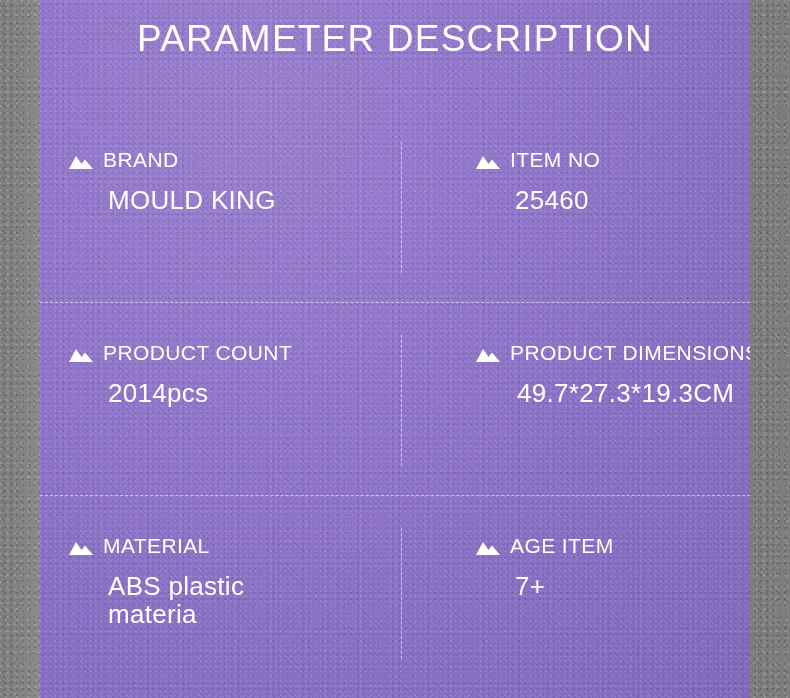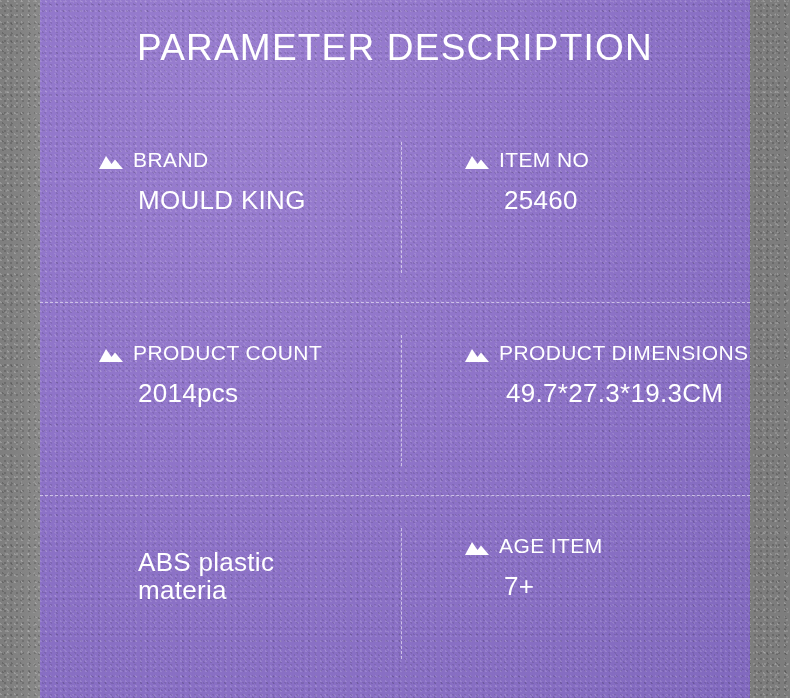--- a/index.html
+++ b/index.html
@@ -69,21 +69,21 @@
     position: relative;
     z-index: 3;
     width: 100%;
     height: 100%;
   }
 
   .title {
     position: absolute;
     left: 0;
     right: 0;
-    top: 27px;
+    top: 18px;
     text-align: center;
     color: #ffffff;
     font-size: 37px;
     letter-spacing: 1.2px;
     font-weight: 400;
     white-space: nowrap;
   }
 
   
   .grid {
@@ -114,29 +114,29 @@
     border-left: 1px dashed rgba(255,255,255,.55);
   }
 
   .cell {
     position: absolute;
     top: 0;
     height: 100%;
     box-sizing: border-box;
   }
   .cell.left  { left: 0;     width: 361px; }
-  .cell.right { left: 346px; width: 349px; }
+  .cell.right { left: 357px; width: 349px; }
 
   .cell-inner {
     position: absolute;
     top: 38px;
     left: 0;
     right: 0;
   }
-  .cell.left  .cell-inner { padding-left: 58px; }
+  .cell.left  .cell-inner { padding-left: 28px; }
   .cell.right .cell-inner { padding-left: 78px; }
 
   .label {
     display: flex;
     align-items: center;
     color: #ffffff;
     font-size: 21px;
     letter-spacing: .4px;
     white-space: nowrap;
   }
@@ -228,20 +228,28 @@
               <div class="value tight">49.7*27.3*19.3CM</div>
             </div>
           </div>
           <div class="hline"></div>
         </div>
 
         <div class="row">
           <div class="vline"></div>
           <div class="cell left">
             <div class="cell-inner">
+              <div class="label">
+                <span class="mountain-icon">
+                  <svg viewBox="0 0 26 18" width="26" height="18" aria-hidden="true">
+                    <path d="M1 17 L8 4 L13.5 12 L17 7.5 L25 17 Z" fill="#ffffff"></path>
+                  </svg>
+                </span>
+                <span>MATERIAL</span>
+              </div>
               <div class="value">ABS plastic
 materia</div>
             </div>
           </div>
           <div class="cell right">
             <div class="cell-inner">
               <div class="label">
                 <span class="mountain-icon">
                   <svg viewBox="0 0 26 18" width="26" height="18" aria-hidden="true">
                     <path d="M1 17 L8 4 L13.5 12 L17 7.5 L25 17 Z" fill="#ffffff"></path>

